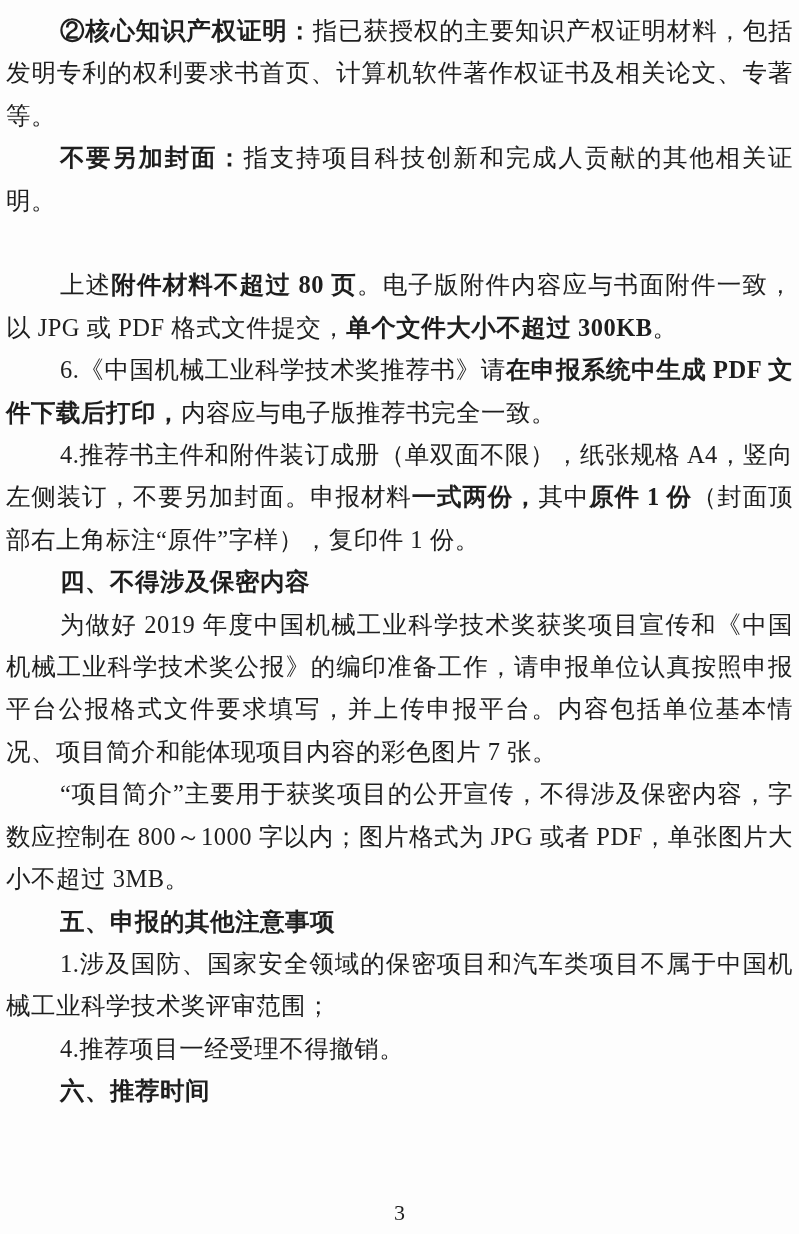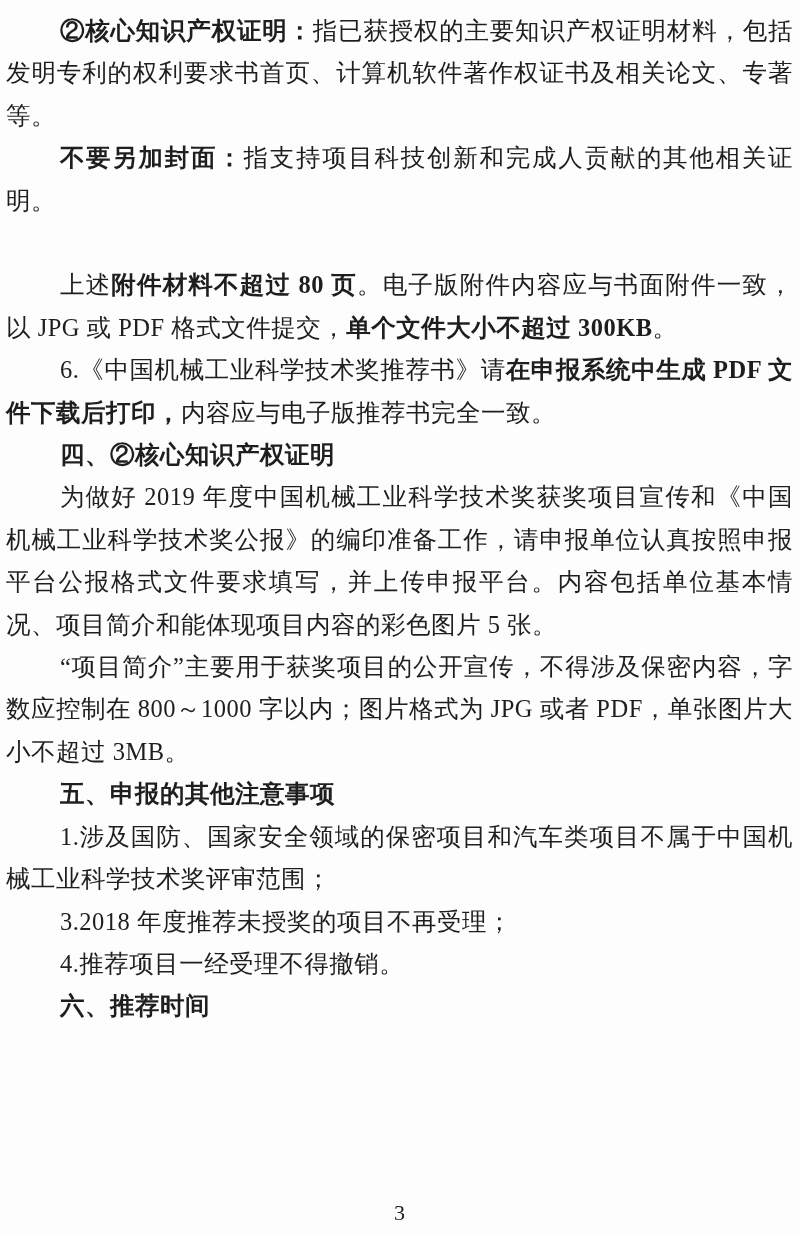--- a/index.html
+++ b/index.html
@@ -60,23 +60,23 @@
 </head>
 <body>
 
 <div class="page">
   <div class="content">
       <p class="para"><span class="bold">②核心知识产权证明：</span><span>指已获授权的主要知识产权证明材料，包括发明专利的权利要求书首页、计算机软件著作权证书及相关论文、专著等。</span></p>
       <p class="para"><span class="bold">不要另加封面：</span><span>指支持项目科技创新和完成人贡献的其他相关证明。</span></p>
       <div class="spacer"></div>
       <p class="para"><span>上述</span><span class="bold">附件材料不超过 80 页</span><span>。电子版附件内容应与书面附件一致，以 JPG 或 PDF 格式文件提交，</span><span class="bold">单个文件大小不超过 300KB</span><span>。</span></p>
       <p class="para"><span>6.《中国机械工业科学技术奖推荐书》请</span><span class="bold">在申报系统中生成 PDF 文件下载后打印，</span><span>内容应与电子版推荐书完全一致。</span></p>
-      <p class="para heading"><span class="bold">四、②核心知识产权证明</span></p>
-      <p class="para"><span>为做好 2019 年度中国机械工业科学技术奖获奖项目宣传和《中国机械工业科学技术奖公报》的编印准备工作，请申报单位认真按照申报平台公报格式文件要求填写，并上传申报平台。内容包括单位基本情况、项目简介和能体现项目内容的彩色图片 5 张。</span></p>
+      <p class="para"><span>4.推荐书主件和附件装订成册（单双面不限），纸张规格 A4，竖向左侧装订，不要另加封面。申报材料</span><span class="bold">一式两份，</span><span>其中</span><span class="bold">原件 1 份</span><span>（封面顶部右上角标注“原件”字样），复印件 1 份。</span></p>
+      <p class="para heading"><span class="bold">四、不得涉及保密内容</span></p>
+      <p class="para"><span>为做好 2019 年度中国机械工业科学技术奖获奖项目宣传和《中国机械工业科学技术奖公报》的编印准备工作，请申报单位认真按照申报平台公报格式文件要求填写，并上传申报平台。内容包括单位基本情况、项目简介和能体现项目内容的彩色图片 7 张。</span></p>
       <p class="para"><span>“项目简介”主要用于获奖项目的公开宣传，不得涉及保密内容，字数应控制在 800～1000 字以内；图片格式为 JPG 或者 PDF，单张图片大小不超过 3MB。</span></p>
       <p class="para heading"><span class="bold">五、申报的其他注意事项</span></p>
       <p class="para"><span>1.涉及国防、国家安全领域的保密项目和汽车类项目不属于中国机械工业科学技术奖评审范围；</span></p>
-      <p class="para"><span>3.2018 年度推荐未授奖的项目不再受理；</span></p>
       <p class="para"><span>4.推荐项目一经受理不得撤销。</span></p>
       <p class="para heading"><span class="bold">六、推荐时间</span></p>
     </div>
   <div class="footer">3</div>
 </div>
 
 </body></html>

